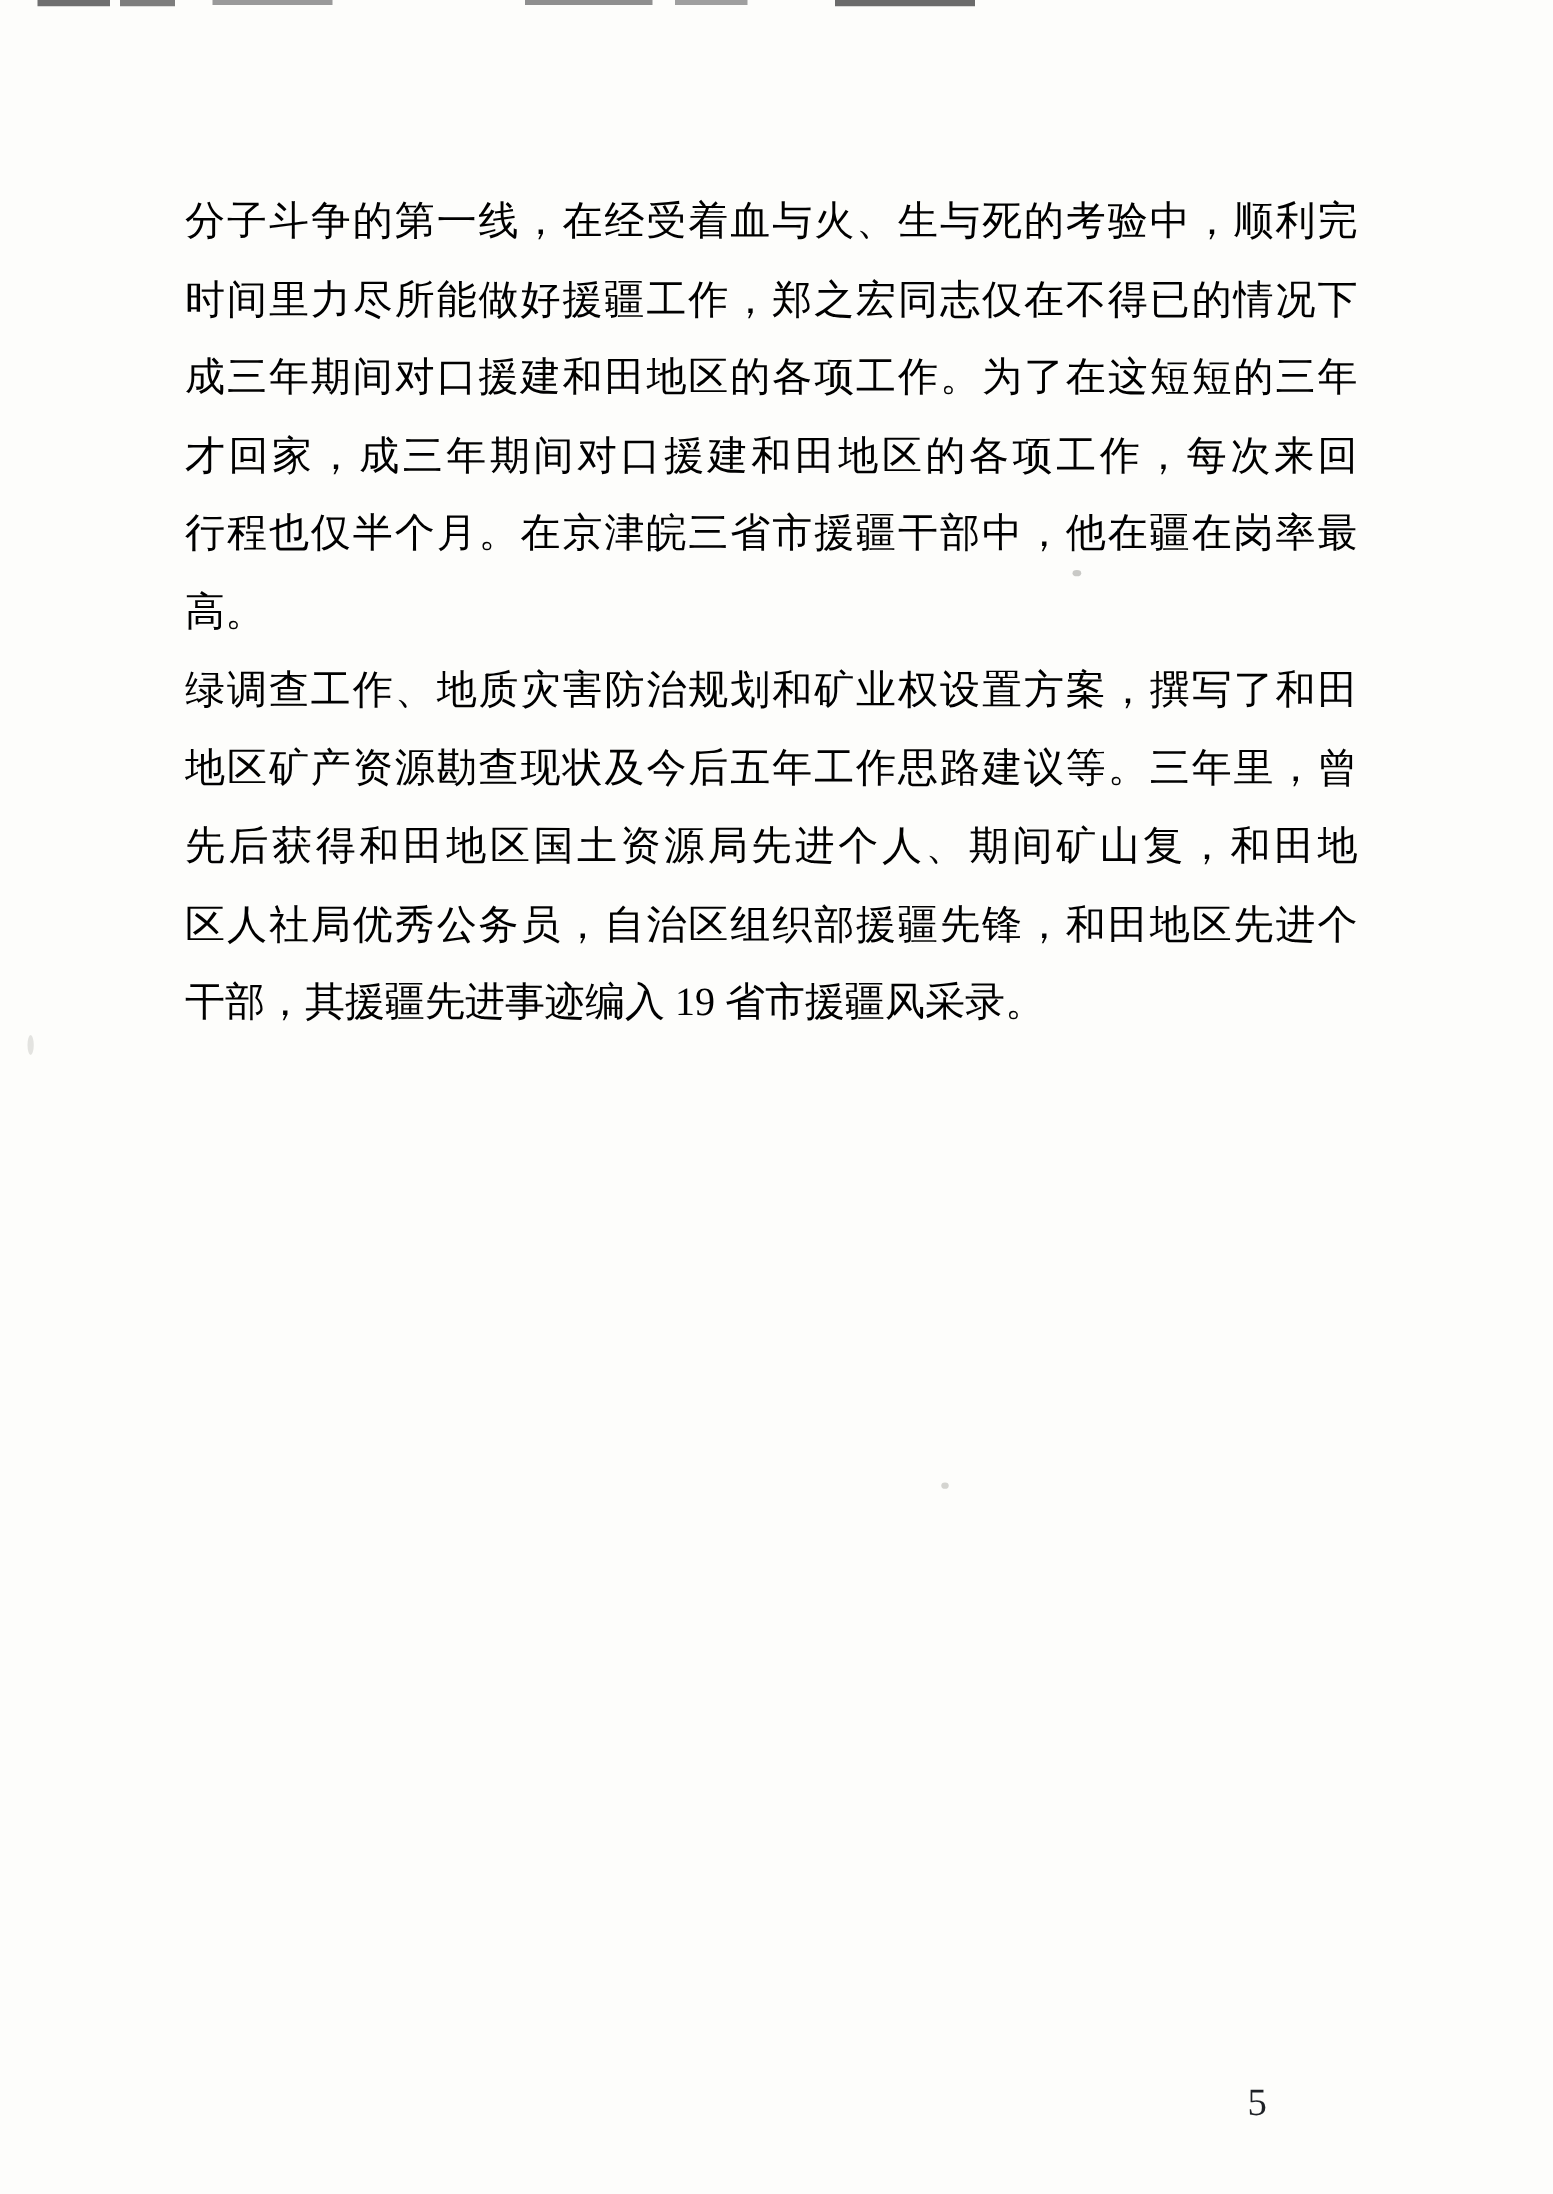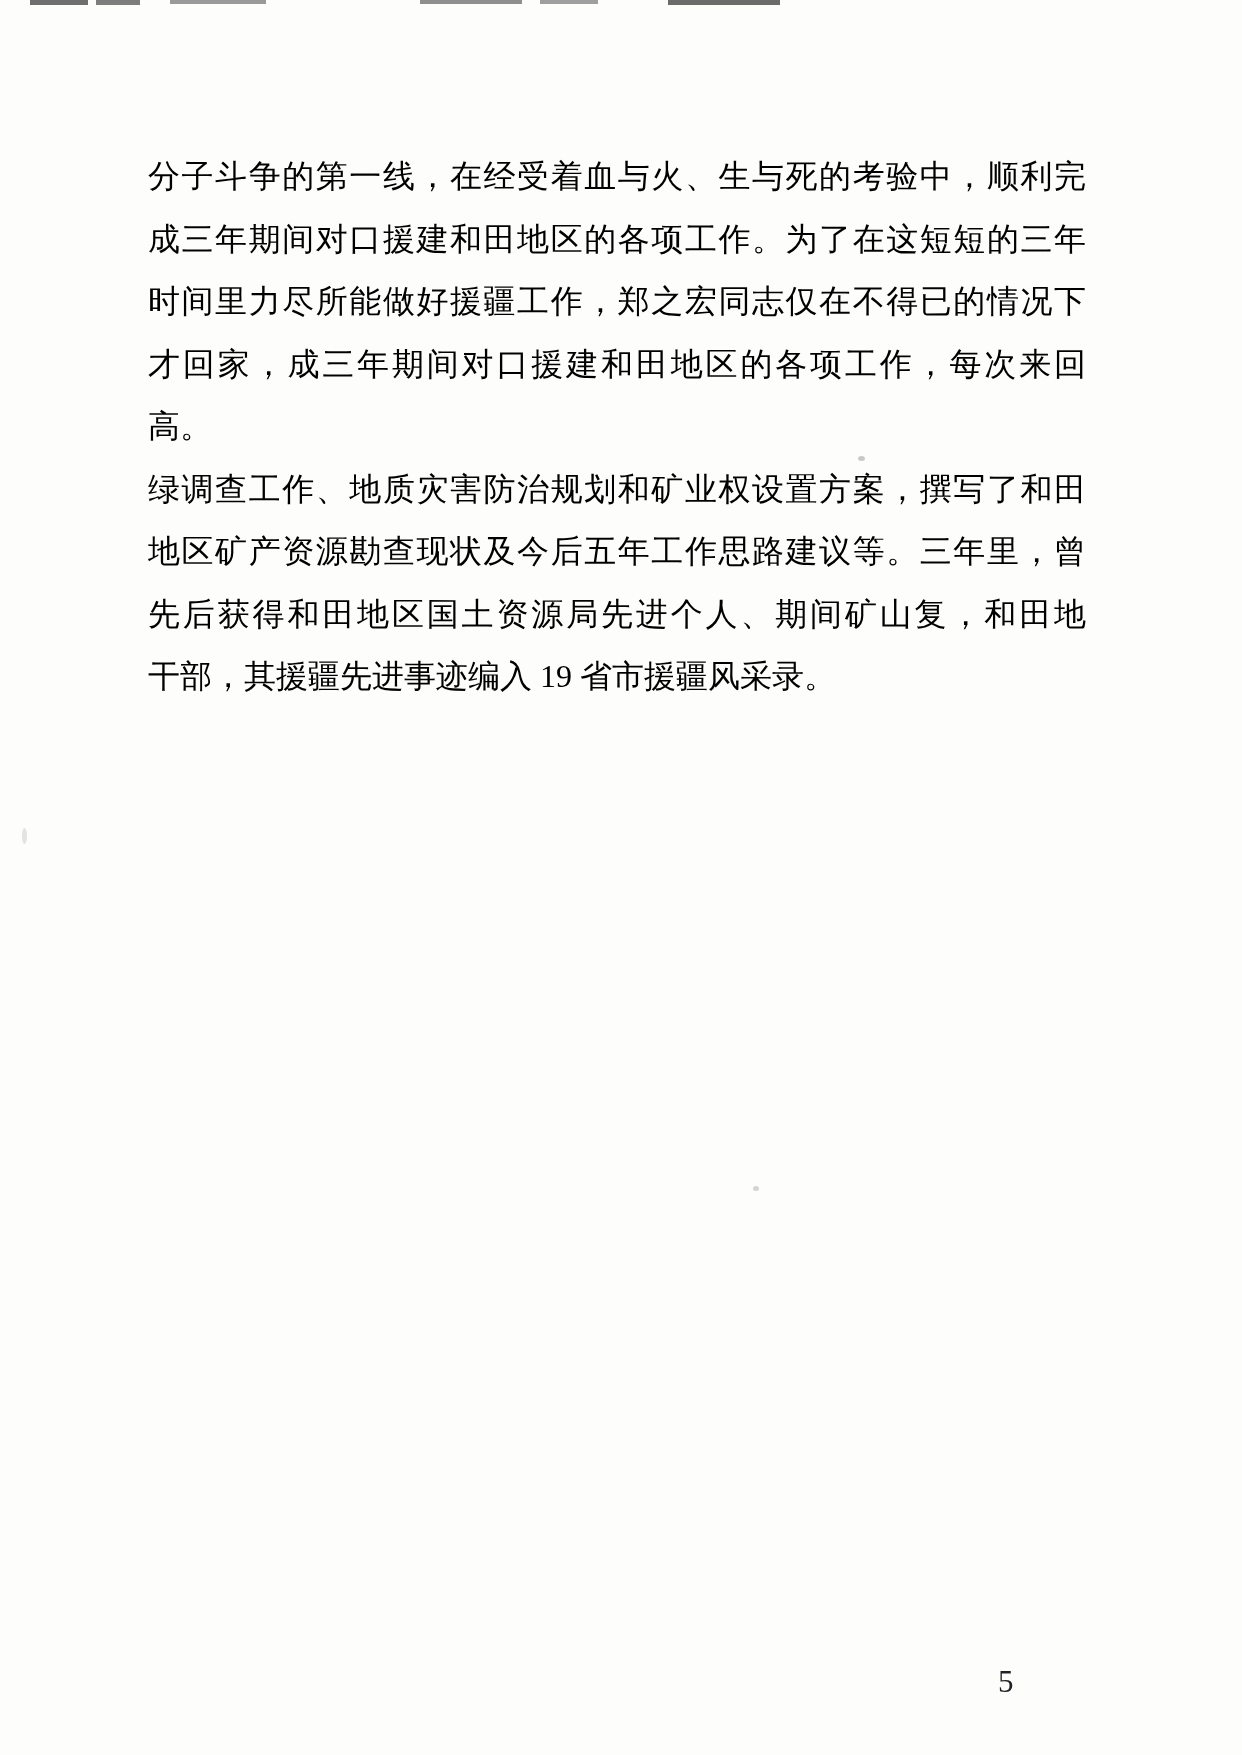--- a/index.html
+++ b/index.html
@@ -72,23 +72,25 @@
 <div class="scan-dash d3"></div>
 <div class="scan-dash d4"></div>
 <div class="scan-dash d5"></div>
 <div class="scan-dash d6"></div>
 <div class="speck s1"></div>
 <div class="speck s2"></div>
 <div class="speck s3"></div>
 
 <div class="doc-body" id="doc-body">
     <div class="line">分子斗争的第一线，在经受着血与火、生与死的考验中，顺利完</div>
+    <div class="line">时间里力尽所能做好援疆工作，郑之宏同志仅在不得已的情况下</div>
     <div class="line">成三年期间对口援建和田地区的各项工作。为了在这短短的三年</div>
-    <div class="line">时间里力尽所能做好援疆工作，郑之宏同志仅在不得已的情况下</div>
     <div class="line">才回家，成三年期间对口援建和田地区的各项工作，每次来回</div>
+    <div class="line">行程也仅半个月。在京津皖三省市援疆干部中，他在疆在岗率最</div>
     <div class="line last">高。</div>
     <div class="line">绿调查工作、地质灾害防治规划和矿业权设置方案，撰写了和田</div>
     <div class="line">地区矿产资源勘查现状及今后五年工作思路建议等。三年里，曾</div>
     <div class="line">先后获得和田地区国土资源局先进个人、期间矿山复，和田地</div>
+    <div class="line">区人社局优秀公务员，自治区组织部援疆先锋，和田地区先进个</div>
     <div class="line last">干部，其援疆先进事迹编入 19 省市援疆风采录。</div>
   </div>
 
 <div class="page-number">5</div>
 
 </body></html>

